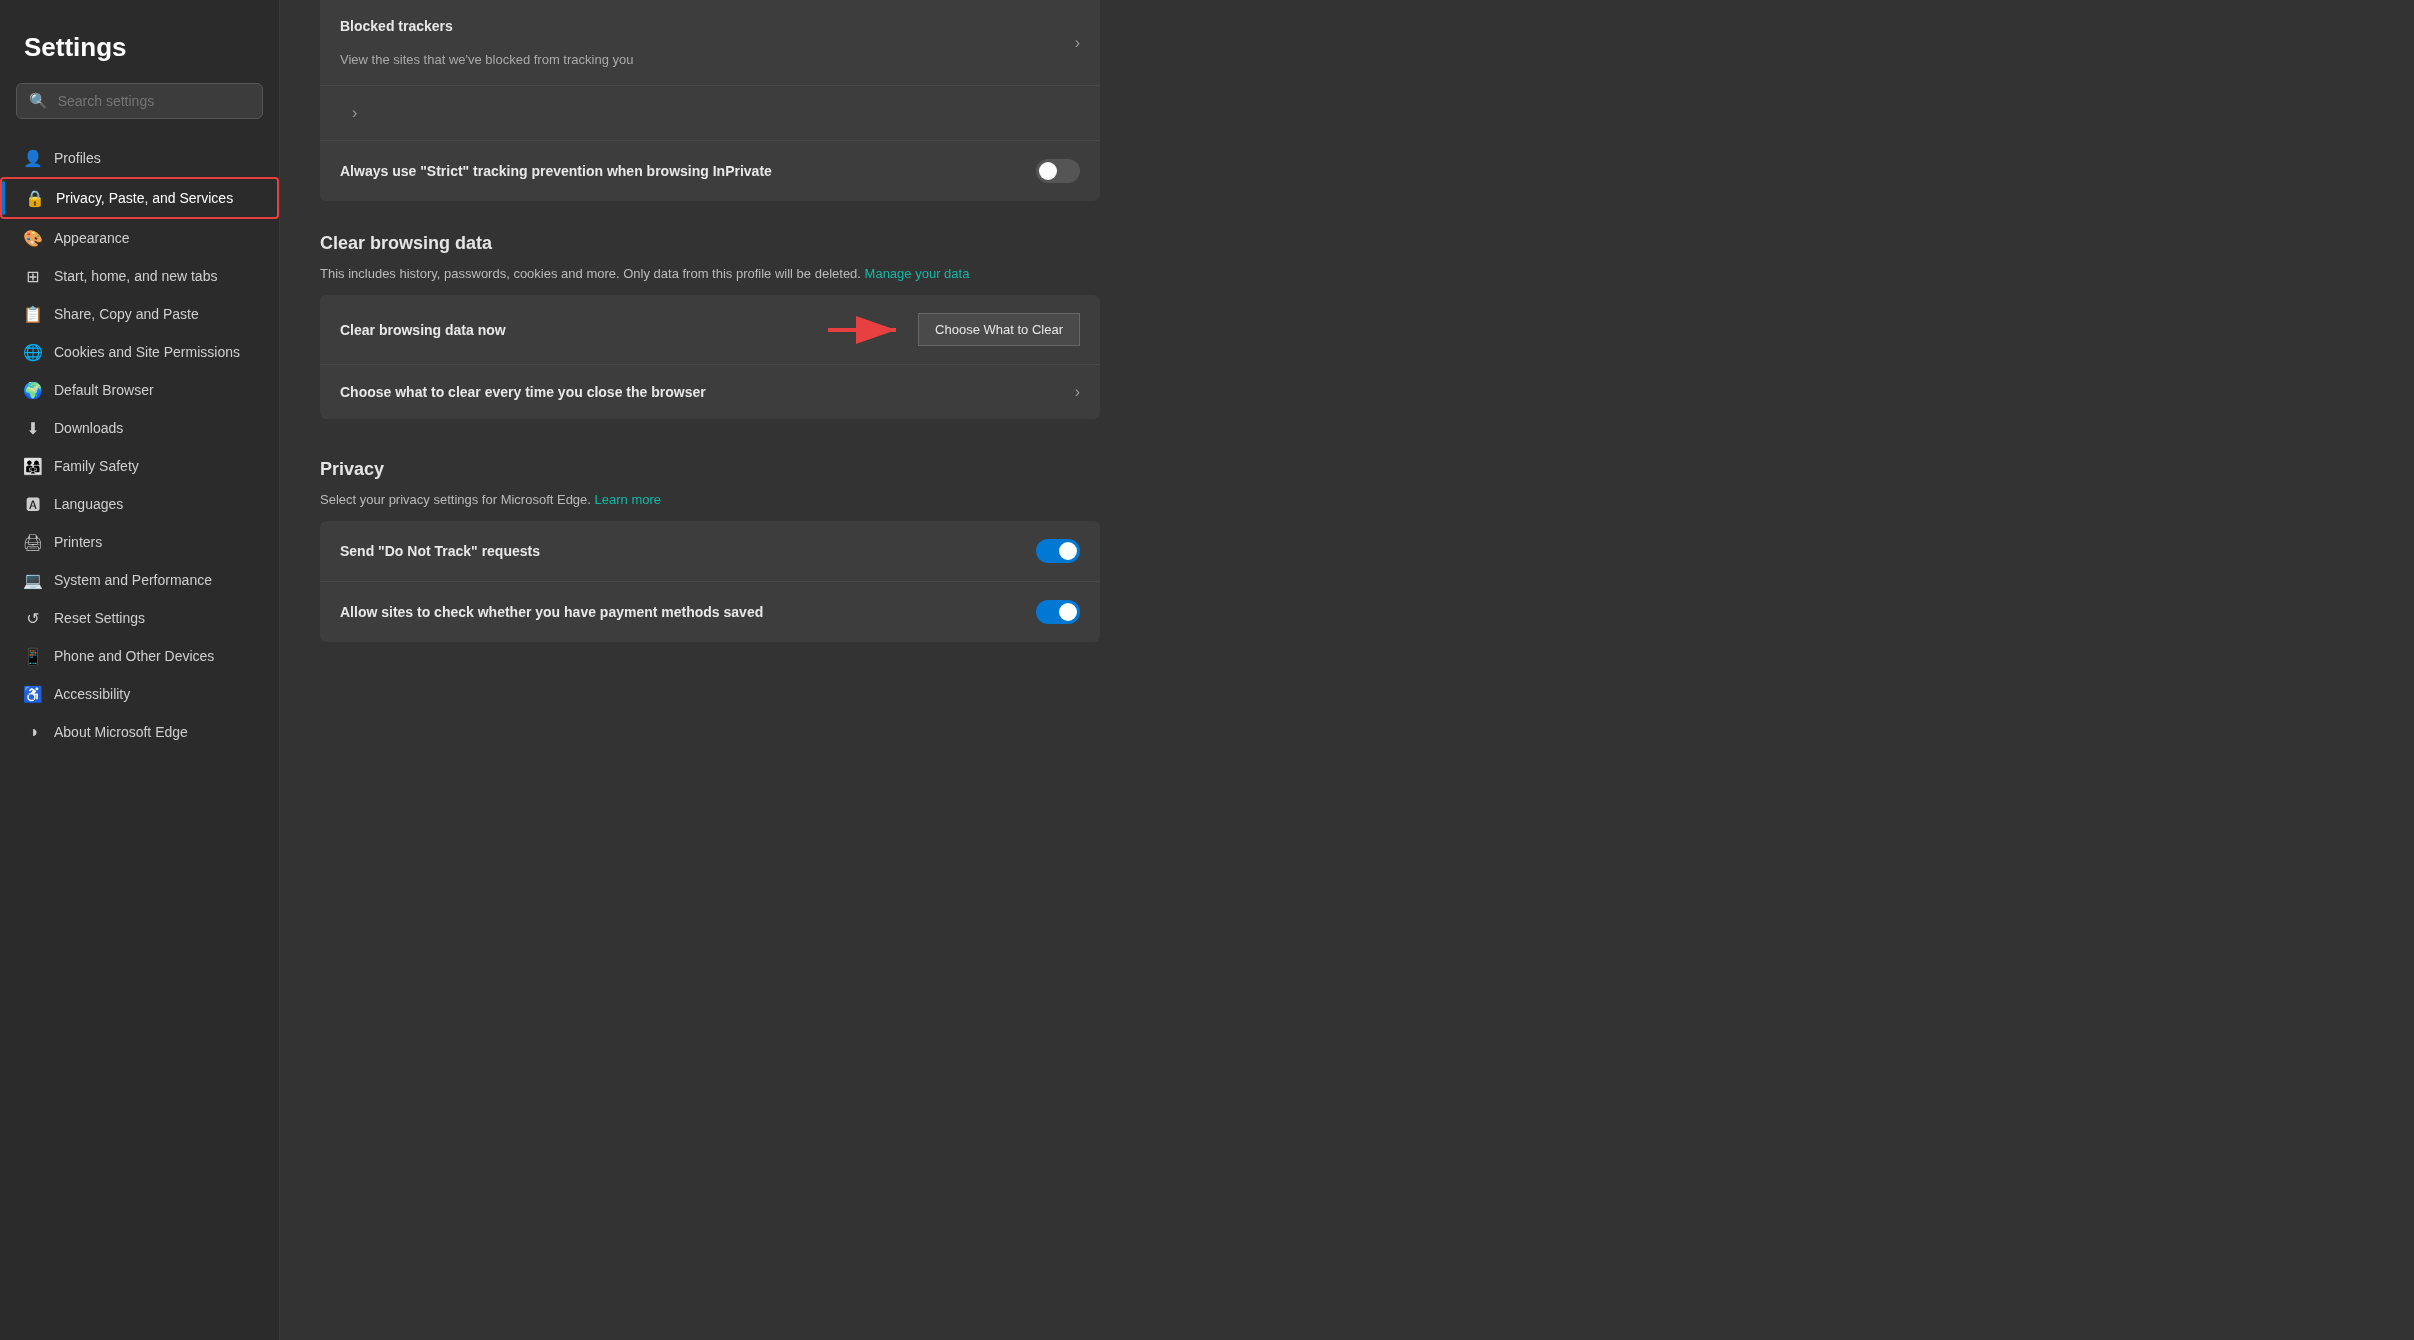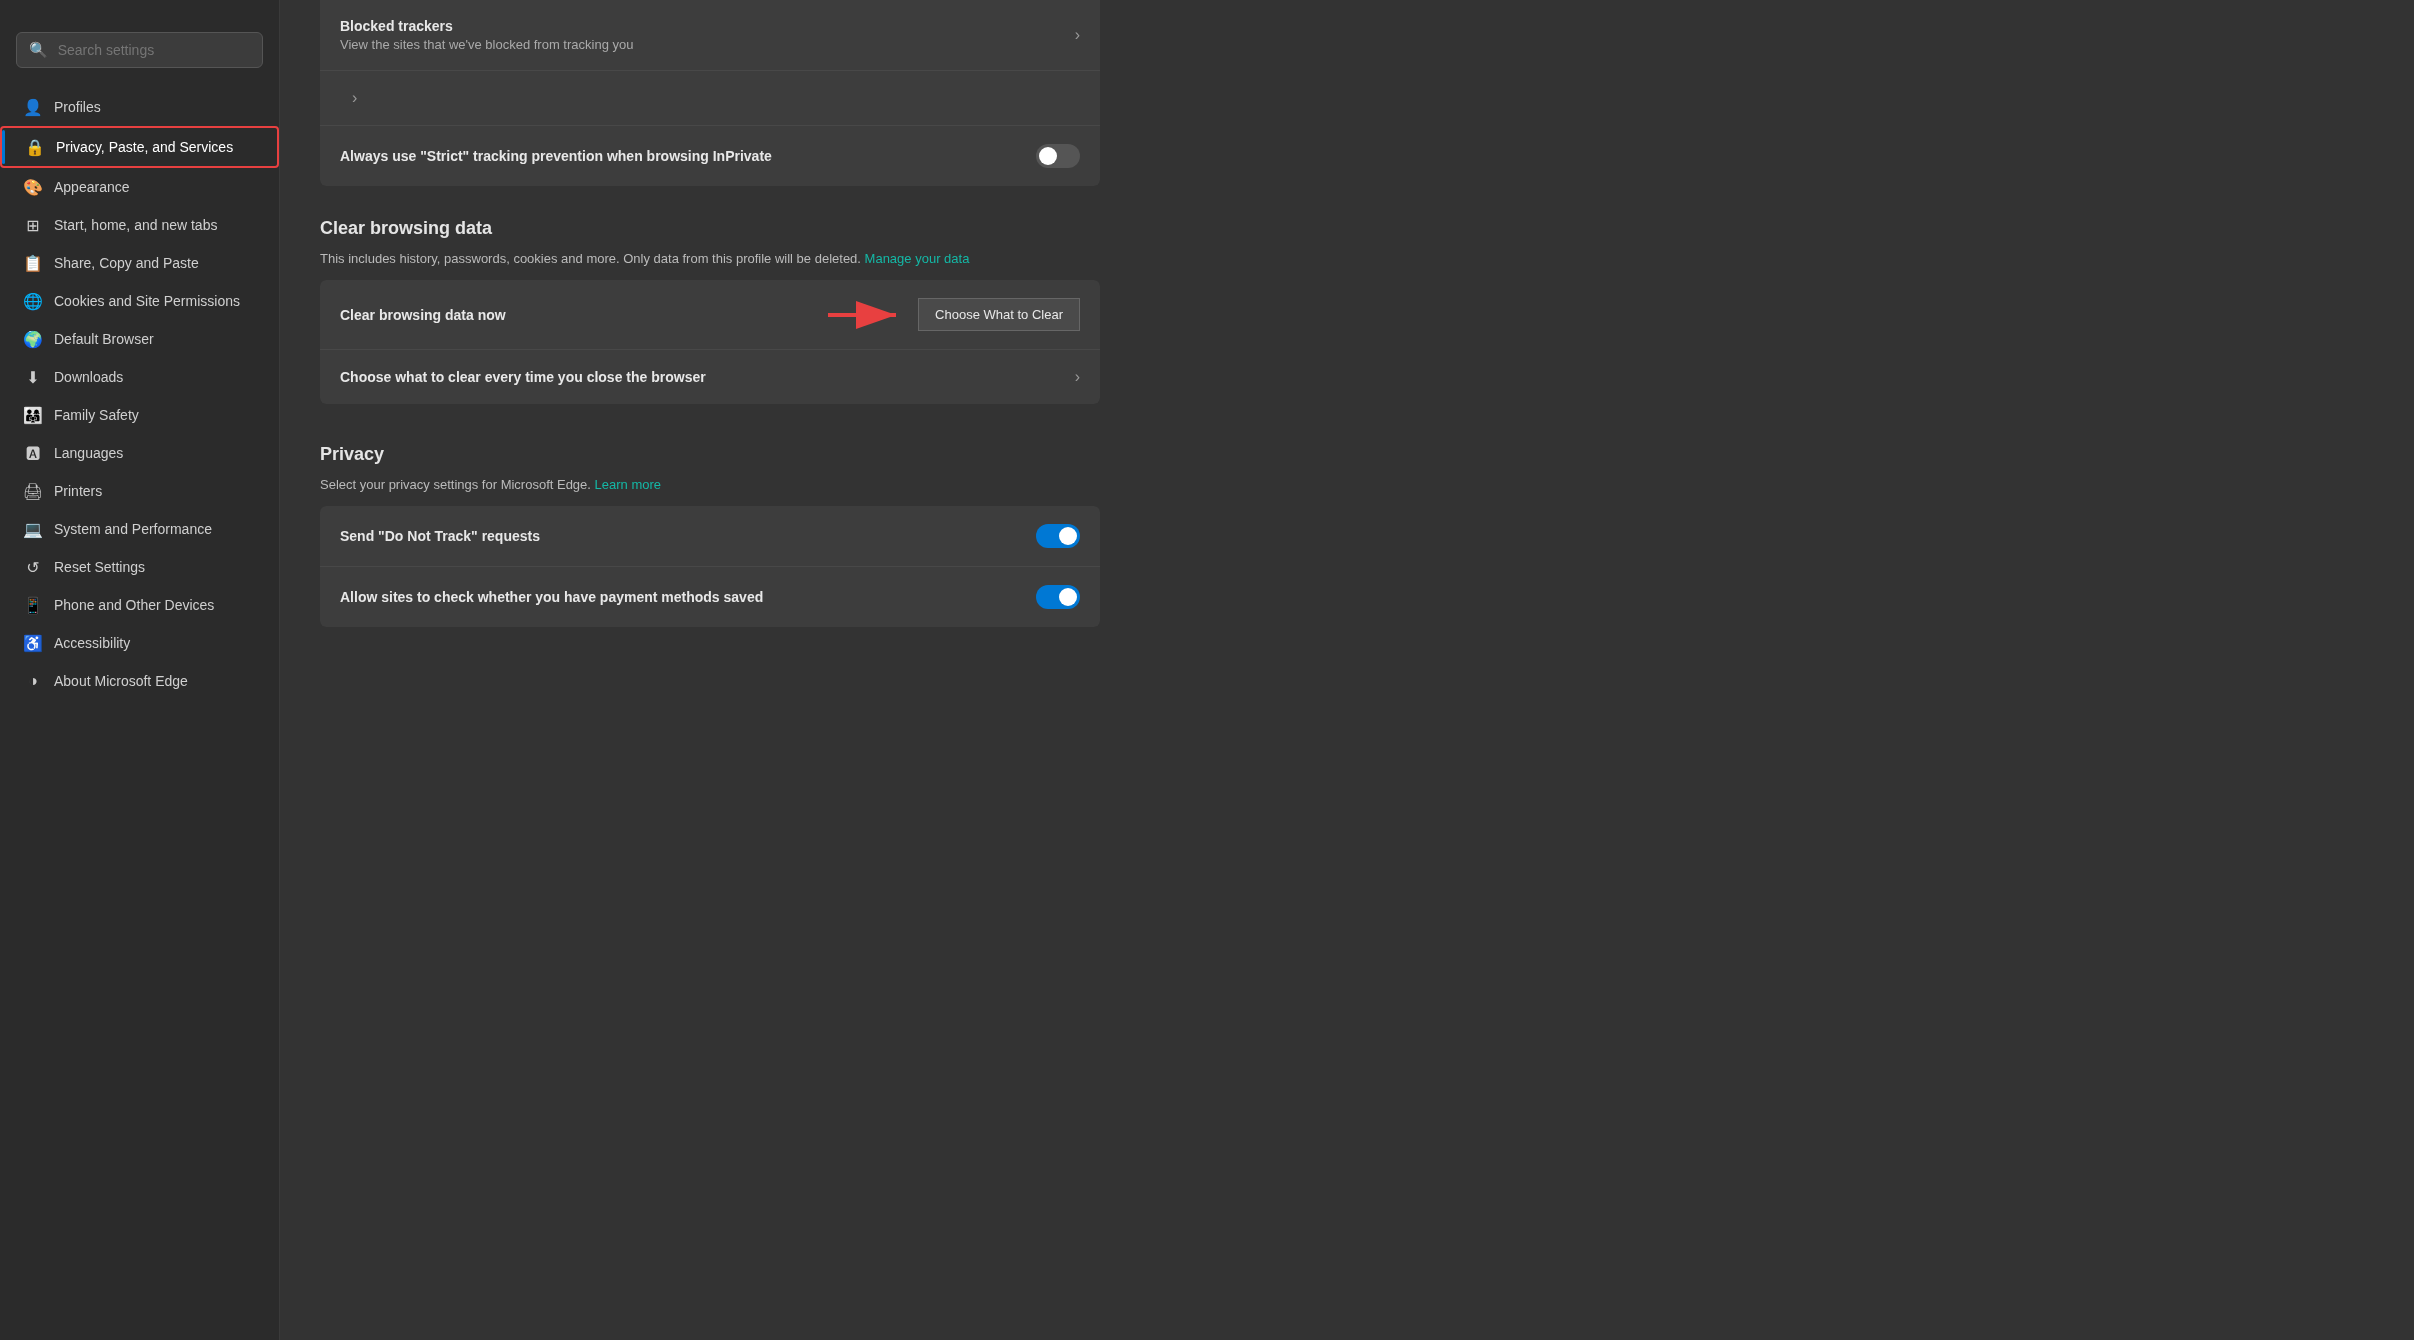--- a/index.html
+++ b/index.html
@@ -138,21 +138,21 @@
       flex: 1;
     }
     .setting-row-title {
       font-size: 14px;
       font-weight: 600;
       color: #e8e8e8;
     }
     .setting-row-subtitle {
       font-size: 13px;
       color: #aaa;
-      margin-top: 3px;
+      margin-top: 18px;
     }
     .chevron {
       color: #999;
       font-size: 16px;
       margin-left: 12px;
     }
 
     
     .toggle {
       width: 44px;
@@ -218,20 +218,21 @@
 
     .rows-group {
       border-radius: 6px;
       overflow: hidden;
     }
   </style>
 </head>
 <body>
 
 <nav class="sidebar">
+  <div class="sidebar-title">Settings</div>
 
   <div class="search-box">
     <span class="search-icon-wrap">🔍</span>
     <input type="text" placeholder="Search settings" style="">
   </div>
 
   <div id="nav-items">
       <div class="nav-item">
         <span class="nav-icon">👤</span>
         <span class="nav-label">Profiles</span>

